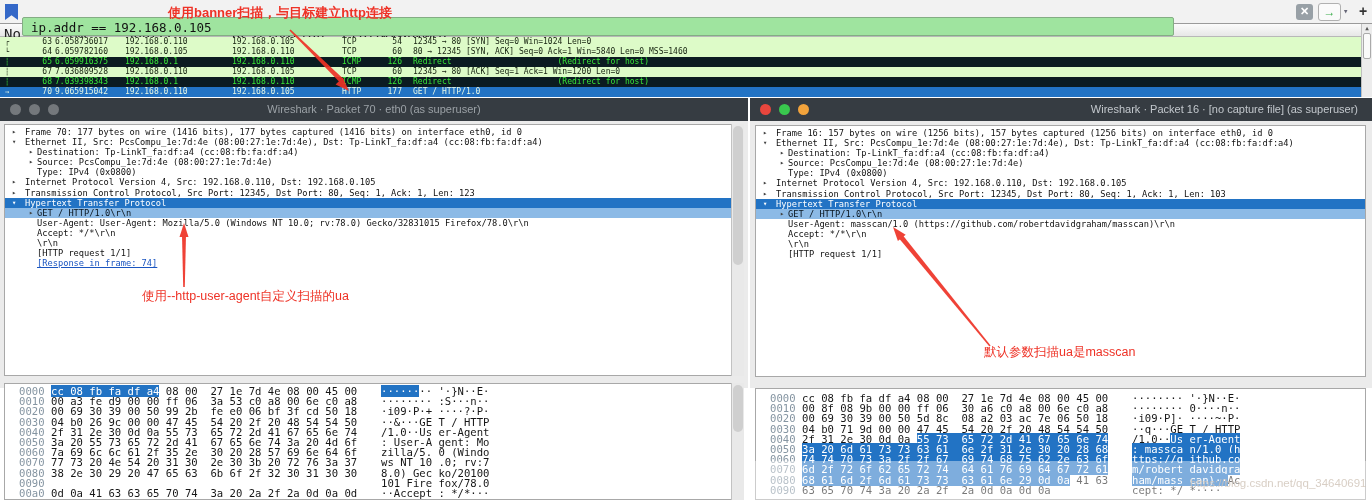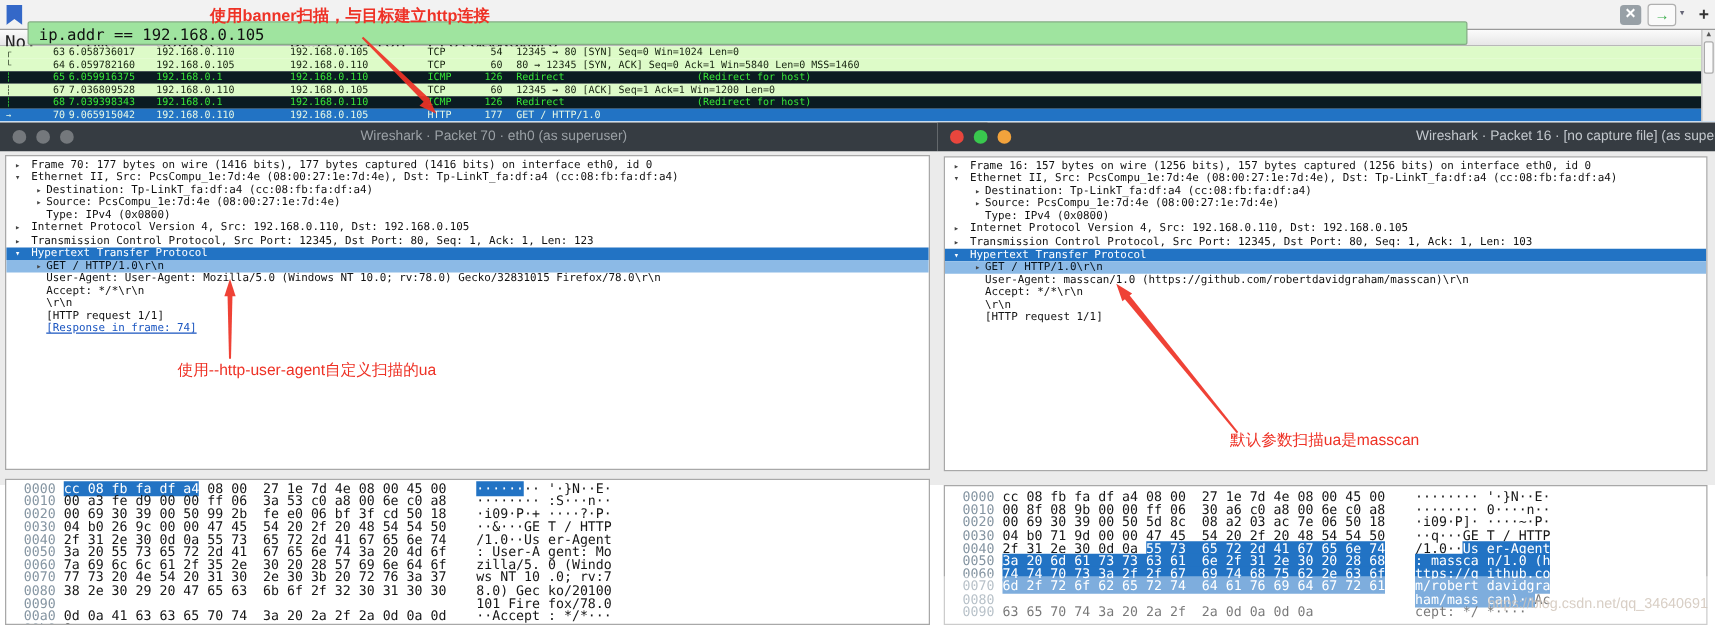--- a/index.html
+++ b/index.html
@@ -46,21 +46,21 @@
   .ci{left:413px}
   .prow.tcp{background:#ddfbc8;color:#15220f;}
   .prow.icmp{background:#0b1b21;color:#38e438;}
   .prow.selected{background:#2273c4;color:#e6f8e6;}
   .pscroll{position:absolute;right:0;top:0;width:11px;height:73px;background:#ececec;
            border-left:1px solid #c0c0c0;box-sizing:border-box;}
   .pscroll .up{position:absolute;top:0;left:0;width:10px;text-align:center;font-size:6px;color:#555;}
   .pscroll .thumb{position:absolute;left:1px;top:9px;width:8px;height:26px;background:#fafafa;
                   border:1px solid #aaa;border-radius:2px;box-sizing:border-box;}
   
-  .win{position:absolute;top:98px;height:290px;background:#ebebeb;padding-left:42px;}
+  .win{position:absolute;top:98px;height:290px;background:#ebebeb;}
   .win-left{left:0;width:748px;}
   .win-right{left:750px;width:622px;}
   .titlebar{position:absolute;top:0;left:0;right:0;height:23px;background:#363c42;}
   .title{display:block;color:#9ba1a6;font:11px/23px "Liberation Sans",sans-serif;
          overflow:hidden;white-space:nowrap;}
   .win-left .title{text-align:center;}
   .win-right .title{text-align:right;padding-right:14px;color:#c3c8cd;}
   .dot{position:absolute;top:6px;width:11px;height:11px;border-radius:50%;}
   .d1{left:10px}.d2{left:29px}.d3{left:48px}
   .win-left .dot{background:#74787c;}
@@ -266,21 +266,21 @@
     </div>
   <div class="pane hexp" id="rhex">
       <div class="hexrow"><span class="off">0000</span><span class="bytes"><span>cc 08 fb fa df a4 08 00  27 1e 7d 4e 08 00 45 00</span></span><span class="ascii"><span>········ '·}N··E·</span></span></div>
       <div class="hexrow"><span class="off">0010</span><span class="bytes"><span>00 8f 08 9b 00 00 ff 06  30 a6 c0 a8 00 6e c0 a8</span></span><span class="ascii"><span>········ 0····n··</span></span></div>
       <div class="hexrow"><span class="off">0020</span><span class="bytes"><span>00 69 30 39 00 50 5d 8c  08 a2 03 ac 7e 06 50 18</span></span><span class="ascii"><span>·i09·P]· ····~·P·</span></span></div>
       <div class="hexrow"><span class="off">0030</span><span class="bytes"><span>04 b0 71 9d 00 00 47 45  54 20 2f 20 48 54 54 50</span></span><span class="ascii"><span>··q···GE T / HTTP</span></span></div>
       <div class="hexrow"><span class="off">0040</span><span class="bytes"><span>2f 31 2e 30 0d 0a </span><span class="sel">55 73  65 72 2d 41 67 65 6e 74</span></span><span class="ascii"><span>/1.0··</span><span class="sel">Us er-Agent</span></span></div>
       <div class="hexrow"><span class="off">0050</span><span class="bytes"><span class="sel">3a 20 6d 61 73 73 63 61  6e 2f 31 2e 30 20 28 68</span></span><span class="ascii"><span class="sel">: massca n/1.0 (h</span></span></div>
       <div class="hexrow"><span class="off">0060</span><span class="bytes"><span class="sel">74 74 70 73 3a 2f 2f 67  69 74 68 75 62 2e 63 6f</span></span><span class="ascii"><span class="sel">ttps://g ithub.co</span></span></div>
       <div class="hexrow"><span class="off">0070</span><span class="bytes"><span class="sel">6d 2f 72 6f 62 65 72 74  64 61 76 69 64 67 72 61</span></span><span class="ascii"><span class="sel">m/robert davidgra</span></span></div>
-      <div class="hexrow"><span class="off">0080</span><span class="ascii"><span class="sel">ham/mass can)··</span><span>Ac</span></span></div>
+      <div class="hexrow"><span class="off">0080</span><span class="bytes"><span class="sel">68 61 6d 2f 6d 61 73 73  63 61 6e 29 0d 0a</span><span> 41 63</span></span><span class="ascii"><span class="sel">ham/mass can)··</span><span>Ac</span></span></div>
       <div class="hexrow"><span class="off">0090</span><span class="bytes"><span>63 65 70 74 3a 20 2a 2f  2a 0d 0a 0d 0a</span></span><span class="ascii"><span>cept: */ *····</span></span></div>
     </div>
 </div>
 
 <div class="fadeover"></div>
 <div class="watermark">https://blog.csdn.net/qq_34640691</div>
 
 <div class="ann ann-top">使用banner扫描，与目标建立http连接</div>
 <div class="ann ann-left">使用--http-user-agent自定义扫描的ua</div>
 <div class="ann ann-right">默认参数扫描ua是masscan</div>

